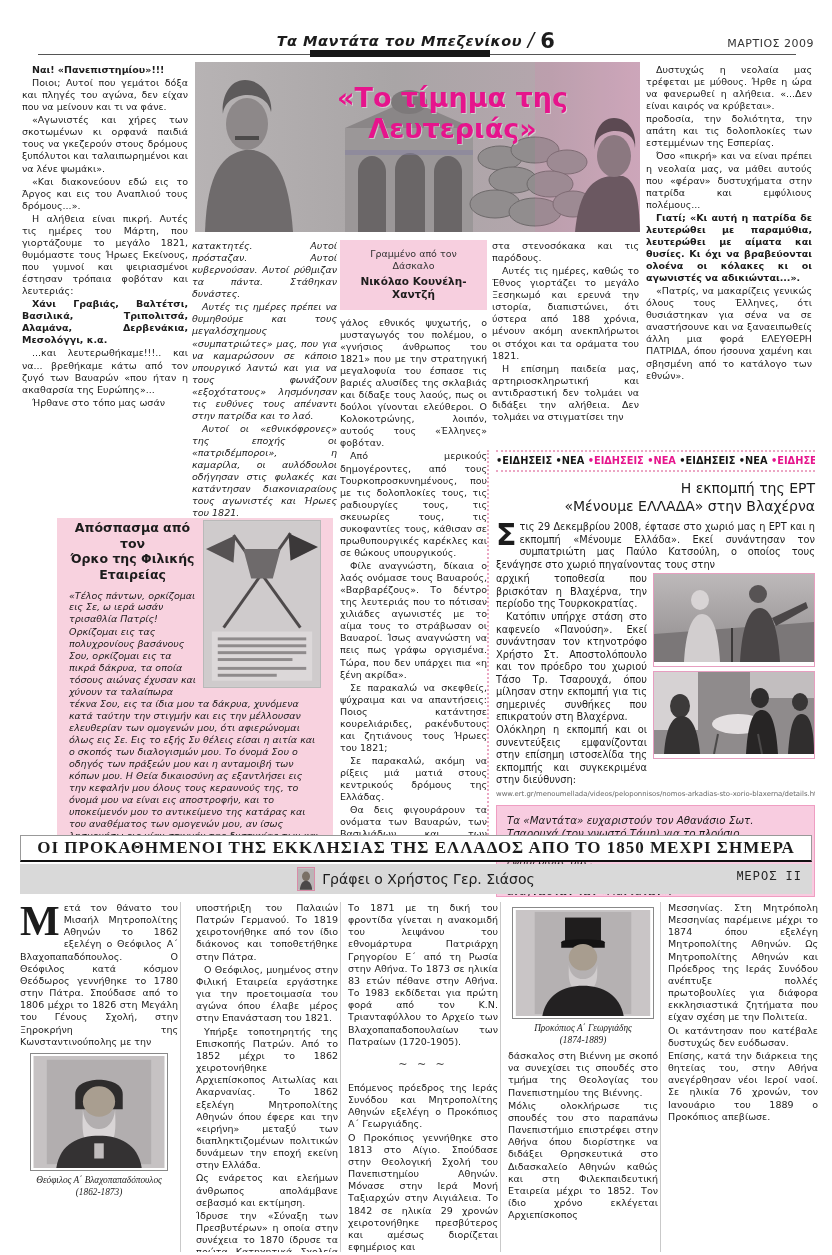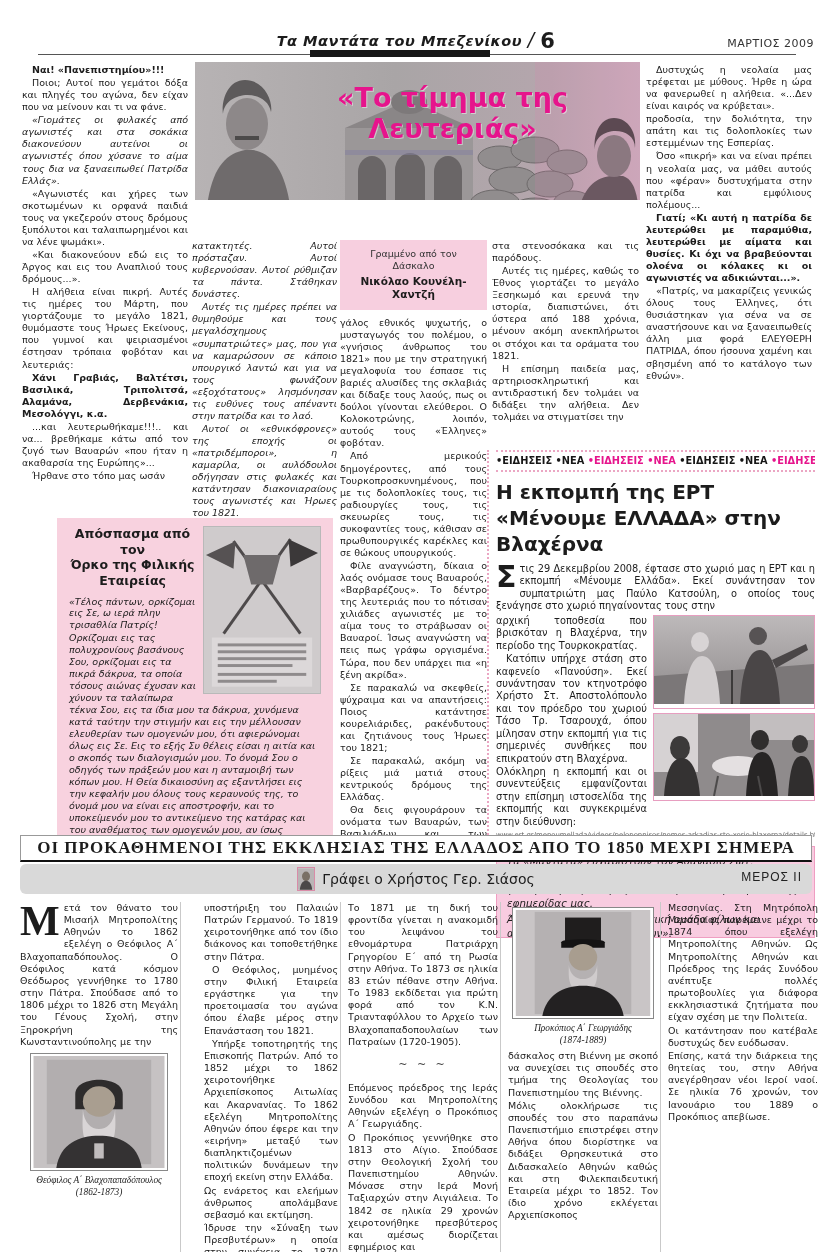--- a/index.html
+++ b/index.html
@@ -9,21 +9,21 @@
 
   
   .masthead-title { position:absolute; top:28px; left:0; right:0; text-align:center; font-weight:bold; font-style:italic; font-size:14.5px; letter-spacing:.5px; }
   .masthead-title .pg6 { font-size:21px; font-style:normal; vertical-align:-2px; }
   .masthead-title .slash { font-size:19px; font-weight:normal; }
   .masthead-line { position:absolute; top:54px; left:38px; width:758px; height:1px; background:#555; }
   .masthead-bar { position:absolute; top:50px; left:310px; width:180px; height:7px; background:#161616; }
   .masthead-date { position:absolute; top:37px; right:18px; font-size:11px; color:#333; letter-spacing:.5px; }
 
   
-  .hero { position:absolute; left:195px; top:62px; width:445px; height:138px; overflow:hidden; }
+  .hero { position:absolute; left:195px; top:62px; width:445px; height:170px; overflow:hidden; }
   .hero svg { position:absolute; inset:0; }
   .hero-title { position:absolute; top:20px; left:0; right:0; text-align:center; padding-left:70px; font-size:27px; font-weight:bold; color:#e6148c; text-shadow:1px 1px 0 rgba(255,255,255,.45); }
 
   
   .tcol { position:absolute; font-size:9.5px; line-height:1.27; text-align:justify; overflow:hidden; }
   .para { margin:0 0 1px 0; text-indent:10px; }
   .para.ni { text-indent:0; }
   .para.b { font-weight:bold; }
   .para.i { font-style:italic; }
 
@@ -31,51 +31,51 @@
   .col2 { left:192px; top:240px; width:145px; height:276px;font-style:italic; }
   .col3 { left:340px; top:240px; width:147px; height:618px; }
   .col4 { left:492px; top:240px; width:147px; height:208px; }
   .col5 { left:646px; top:64px;  width:166px; height:384px; }
 
   .byline-box { background:#f7cfdf; text-align:center; padding:8px 8px; margin-bottom:7px; }
   .byline-box .l1 { font-size:9.5px; color:#333; }
   .byline-box .l2 { font-size:10.5px; font-weight:bold; margin-top:3px; }
 
   
-  .oath { position:absolute; left:57px; top:518px; width:276px; height:340px; background:#f8d2df; padding:8px 12px; overflow:hidden; }
+  .oath { position:absolute; left:57px; top:518px; width:276px; height:340px; background:#f8d2df; padding:2px 12px; overflow:hidden; }
   .oath-flags { float:right; width:118px; height:168px; margin:0 0 4px 7px; border:1px solid #b9b9b9; background:#cfcfcf; }
   .oath-title { font-weight:bold; font-size:12.5px; text-align:center; line-height:1.25; margin-bottom:7px; }
   .oath .para { font-style:italic; font-size:9.5px; line-height:1.26; }
 
   
   .news { position:absolute; left:487px; top:450px; width:328px; height:388px; border-left:2px dotted #eba6c3; padding-left:7px; }
   .news-strip { border-top:2px dotted #eba6c3; border-bottom:2px dotted #eba6c3; padding:3px 0 4px 0; text-align:center; font-size:9.8px; font-weight:bold; white-space:nowrap; overflow:hidden; }
   .banner-item.black { color:#161616; }
   .banner-item.magenta { color:#e6148c; }
-  .news-title { text-align:left; font-weight:bold; font-size:20px; line-height:1.3; margin:7px 0 6px 0; }
+  .news-title { text-align:right; font-weight:normal; font-size:14px; line-height:1.3; margin:7px 0 6px 0; }
   .news-body { font-size:9.8px; line-height:1.27; text-align:justify; }
   .news-dropcap { float:left; font-size:30px; line-height:.8; font-weight:bold; margin:2px 3px 0 0; }
   .news-row { display:flex; margin-top:2px; }
   .news-left { width:154px; }
   .news-photos { width:164px; margin-left:6px; }
   .photo-frame { border:1px solid #e79ec0; margin-bottom:4px; overflow:hidden; }
   .news-url { font-size:6.9px; color:#666; margin-top:2px; white-space:nowrap; overflow:hidden; }
   .thanks { margin-top:7px; background:#f8cce0; border:1px solid #ef9ec2; padding:8px 10px; font-size:10.3px; font-style:italic; line-height:1.35; height:92px; overflow:hidden; }
   .thanks .para { text-indent:0; margin-bottom:2px; }
 
   
   .church-header { position:absolute; left:20px; top:835px; width:792px; height:27px; border:1px solid #999; border-bottom:2.5px solid #111; background:#fff; text-align:center; font-family:"Liberation Serif", serif; font-weight:bold; font-size:17px; letter-spacing:1px; line-height:24px; }
-  .author-bar { position:absolute; left:20px; top:864px; width:792px; height:30px; background:#d9d9d9;border-radius:6px; }
+  .author-bar { position:absolute; left:20px; top:864px; width:792px; height:30px; background:#d9d9d9; }
   .author-inner { position:absolute; left:0; right:0; top:0; height:30px; text-align:center; font-size:14px; line-height:30px; }
   .author-icon { display:inline-block; width:18px; height:24px; vertical-align:-7px; margin-right:7px; border:1px solid #d98ca8; }
-  .part-label { position:absolute; right:10px; top:6px; font-family:Liberation Sans, sans-serif; font-size:12px; letter-spacing:1px; color:#222; }
+  .part-label { position:absolute; right:10px; top:6px; font-family:Liberation Mono, monospace; font-size:12px; letter-spacing:1px; color:#222; }
 
   .bcol { position:absolute; top:902px; height:350px; width:158px; font-size:9.5px; line-height:1.28; text-align:justify; overflow:hidden; }
   .b1 { left:20px; }
-  .b2 { left:180px; border-left:1px solid #c9c9c9; padding-left:23px; }
+  .b2 { left:180px; border-left:1px solid #c9c9c9; padding-left:15px; }
   .b3 { left:340px; border-left:1px solid #c9c9c9; padding-left:7px; }
   .b4 { left:500px; border-left:1px solid #c9c9c9; padding-left:7px; }
   .b5 { left:660px; border-left:1px solid #c9c9c9; padding-left:7px; }
   .bcol .para { text-indent:8px; margin-bottom:1px; }
   .bcol .para.ni { text-indent:0; }
   .dropcap-M { float:left; font-family:"Liberation Serif", serif; font-weight:bold; font-size:42px; line-height:.85; margin:2px 4px 0 0; }
   .portrait { border:1px solid #888; background:#fff; padding:2px; margin:5px auto 3px auto; display:block; }
   .caption { text-align:center; font-family:"Liberation Serif", serif; font-style:italic; font-size:9.3px; line-height:1.3; }
   .tilde-div { text-align:center; font-size:11px; letter-spacing:3px; margin:10px 0; color:#444; }
 </style>
@@ -133,21 +133,20 @@
       <ellipse cx="419" cy="94" rx="17" ry="21" fill="#7c7879"></ellipse>
       <path d="M400,88 C398,64 440,62 440,86 C442,72 434,56 419,56 C404,56 398,74 400,88 Z" fill="#454243"></path>
       <rect x="340" y="0" width="105" height="170" fill="#e87bb0" opacity=".14"></rect>
     </svg>
     <div class="hero-title">«Το τίμημα της Λευτεριάς»</div>
   </div>
 
   <div class="tcol col1">
       <p class="para b">Ναι! «Πανεπιστημίου»!!!</p>
       <p class="para">Ποιοι; Αυτοί που γεμάτοι δόξα και πληγές του αγώνα, δεν είχαν που να μείνουν και τι να φάνε.</p>
-      <p class="para i">«Γιομάτες οι φυλακές από αγωνιστές και στα σοκάκια διακονεύουν αυτείνοι οι αγωνιστές όπου χύσανε το αίμα τους δια να ξαναειπωθεί Πατρίδα Ελλάς».</p>
       <p class="para">«Αγωνιστές και χήρες των σκοτωμένων κι ορφανά παιδιά τους να γκεζερούν στους δρόμους ξυπόλυτοι και ταλαιπωρημένοι και να λένε ψωμάκι».</p>
       <p class="para">«Και διακονεύουν εδώ εις το Άργος και εις του Αναπλιού τους δρόμους...».</p>
       <p class="para">Η αλήθεια είναι πικρή. Αυτές τις ημέρες του Μάρτη, που γιορτάζουμε το μεγάλο 1821, θυμόμαστε τους Ήρωες Εκείνους, που γυμνοί και ψειριασμένοι έστησαν τρόπαια φοβόταν και λευτεριάς:</p>
       <p class="para b">Χάνι Γραβιάς, Βαλτέτσι, Βασιλικά, Τριπολιτσά, Αλαμάνα, Δερβενάκια, Μεσολόγγι, κ.α.</p>
       <p class="para">...και λευτερωθήκαμε!!!.. και να... βρεθήκαμε κάτω από τον ζυγό των Βαυαρών «που ήταν η ακαθαρσία της Ευρώπης»...</p>
       <p class="para">Ήρθανε στο τόπο μας ωσάν</p>
     </div>
   <div class="tcol col2">
       <p class="para ni">κατακτητές. Αυτοί πρόσταζαν. Αυτοί κυβερνούσαν. Αυτοί ρύθμιζαν τα πάντα. Στάθηκαν δυνάστες.</p>
       <p class="para">Αυτές τις ημέρες πρέπει να θυμηθούμε και τους μεγαλόσχημους «συμπατριώτες» μας, που για να καμαρώσουν σε κάποιο υπουργικό λαντώ και για να τους φωνάζουν «εξοχότατους» λησμόνησαν τις ευθύνες τους απέναντι στην πατρίδα και το λαό.</p>
@@ -198,21 +197,21 @@
           <rect x="14" y="139" width="76" height="3"></rect>
         <rect x="14" y="148" width="90" height="3"></rect>
           <rect x="14" y="155" width="60" height="3"></rect>
       </g>
     </svg>
     <div class="oath-title">
       <div>Απόσπασμα από τον</div>
       <div>Όρκο της Φιλικής Εταιρείας</div>
     </div>
     <div>
-        <p class="para ni">«Τέλος πάντων, ορκίζομαι εις Σε, ω ιερά πλην τρισαθλία Πατρίς!</p>
+        <p class="para ni">«Τέλος πάντων, ορκίζομαι εις Σε, ω ιερά ωσάν τρισαθλία Πατρίς!</p>
         <p class="para ni">Ορκίζομαι εις τας πολυχρονίους βασάνους Σου, ορκίζομαι εις τα πικρά δάκρυα, τα οποία τόσους αιώνας έχυσαν και χύνουν τα ταλαίπωρα τέκνα Σου, εις τα ίδια μου τα δάκρυα, χυνόμενα κατά ταύτην την στιγμήν και εις την μέλλουσαν ελευθερίαν των ομογενών μου, ότι αφιερώνομαι όλως εις Σε. Εις το εξής Συ θέλεις είσαι η αιτία και ο σκοπός των διαλογισμών μου. Το όνομά Σου ο οδηγός των πράξεών μου και η ανταμοιβή των κόπων μου. Η Θεία δικαιοσύνη ας εξαντλήσει εις την κεφαλήν μου όλους τους κεραυνούς της, το όνομά μου να είναι εις αποστροφήν, και το υποκείμενόν μου το αντικείμενο της κατάρας και του αναθέματος των ομογενών μου, αν ίσως λησμονήσω εις μίαν στιγμήν τας δυστυχίας των και δεν εκπληρώσω το χρέος μου. Τέλος, ο θάνατός μου ας είναι η άφευκτος τιμωρία του αμαρτήματός μου, δια μη μολύνω την αγνότητα της εταιρείας με την συμμετοχήν μου».</p>
       </div>
   </div>
 
   <div class="news">
     <div class="news-strip"><span class="banner-item black">•ΕΙΔΗΣΕΙΣ </span><span class="banner-item black">•ΝΕΑ </span><span class="banner-item magenta">•ΕΙΔΗΣΕΙΣ </span><span class="banner-item magenta">•ΝΕΑ </span><span class="banner-item black">•ΕΙΔΗΣΕΙΣ </span><span class="banner-item black">•ΝΕΑ </span><span class="banner-item magenta">•ΕΙΔΗΣΕΙΣ </span></div>
     <div class="news-title">
       <div>Η εκπομπή της ΕΡΤ</div>
       <div>«Μένουμε ΕΛΛΑΔΑ» στην Βλαχέρνα</div>
     </div>

